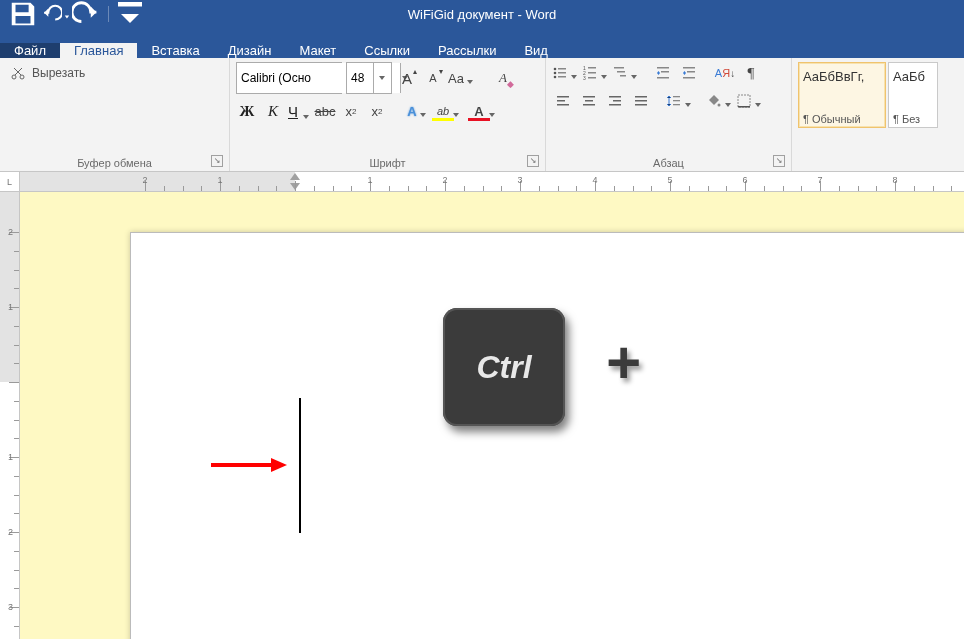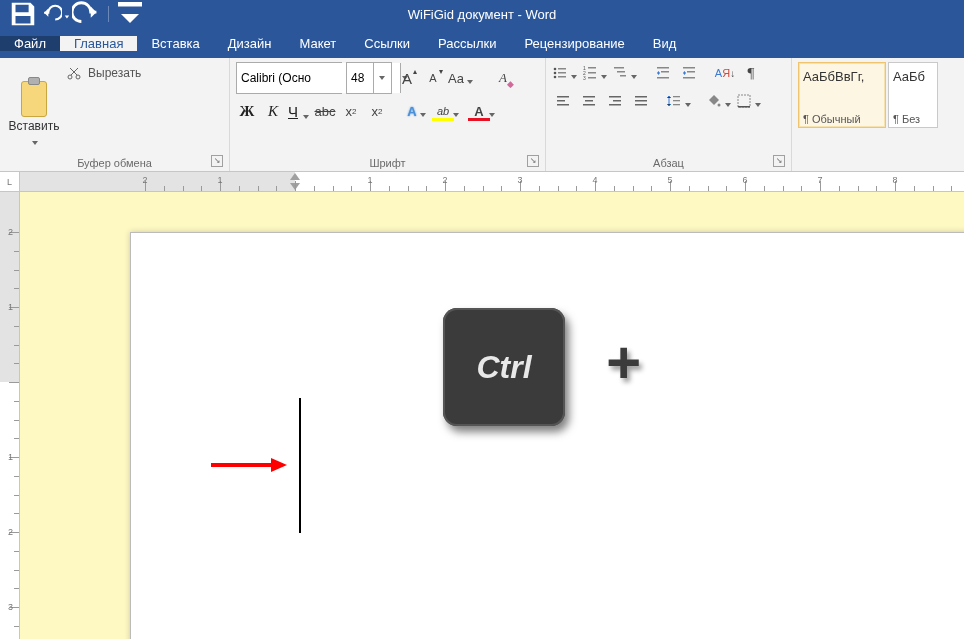--- a/index.html
+++ b/index.html
@@ -6,21 +6,21 @@
   body { background: #fff; width: 964px; height: 639px; overflow: hidden; position: relative; }
 
   
   .titlebar { background: #2b579a; color: #fff; height: 28px; display: flex; align-items: center; font-size: 12px; }
   .qat { display: flex; align-items: center; gap: 2px; padding-left: 8px; }
   .qat .qbtn { width: 30px; height: 28px; display: flex; align-items: center; justify-content: center; color: #fff; }
   .qat .sep { width: 1px; height: 16px; background: rgba(255,255,255,0.3); margin: 0 4px; }
   .doc-title { position: absolute; left: 0; right: 0; text-align: center; pointer-events: none; font-size: 13px; }
 
   
-  .tabrow { background: #2b579a; color: #fff; height: 30px; display: flex; align-items: center; font-size: 13px; }
+  .tabrow { background: #2b579a; color: #fff; height: 30px; display: flex; align-items: flex-end; font-size: 13px; }
   .tabrow .tab { padding: 0 14px; display: flex; align-items: center; cursor: pointer; }
   .tabrow .tab.file { background: #1e3e6e; }
   .tabrow .tab.active { background: #f3f3f3; color: #2b579a; }
   .tell-me { display: flex; align-items: center; gap: 6px; padding: 0 10px; color: #d6e0f0; font-size: 13px; margin-left: auto; }
   .bulb { width: 14px; height: 14px; border: 1.5px solid #d6e0f0; border-radius: 50%; position: relative; }
   .bulb::after { content: ""; position: absolute; width: 2px; height: 4px; background: #d6e0f0; bottom: -4px; left: 5px; }
 
   
   .ribbon { background: #f3f3f3; border-bottom: 1px solid #c6c6c6; height: 114px; display: flex; }
   .group { border-right: 1px solid #d9d9d9; padding: 4px 6px 2px 6px; display: flex; flex-direction: column; position: relative; }
@@ -127,38 +127,27 @@
 </div>
 
 <div class="tabrow">
   <div class="tab file">Файл</div>
   <div class="tab active">Главная</div>
   <div class="tab">Вставка</div>
   <div class="tab">Дизайн</div>
   <div class="tab">Макет</div>
   <div class="tab">Ссылки</div>
   <div class="tab">Рассылки</div>
-  <div class="tab">Рецензирование</div>
   <div class="tab">Вид</div>
 </div>
 
 <div class="ribbon">
 
   <div class="group" style="min-width:230px">
     <div class="group-body">
-      <div class="paste-big">
-        <div class="paste-ico">
-          <div class="paste-board"></div>
-            <div class="paste-clip"></div>
-        </div>
-        <span>Вставить</span>
-        <span class="dd-caret" style="width:8px;height:6px"><svg viewBox="0 0 8 6">
-              <path fill="#666" d="M1 1h6L4 5z"></path>
-            </svg></span>
-      </div>
       <div class="clip-list">
         <div class="row">
           <span class="mini-ico">
               <svg viewBox="0 0 16 16">
                 <circle cx="4" cy="12" r="2" fill="none" stroke="#666"></circle>
                 <circle cx="12" cy="12" r="2" fill="none" stroke="#666"></circle>
                 <path stroke="#666" d="M5 10L12 3M11 10L4 3"></path>
               </svg>
             </span>
           <span>Вырезать</span>

